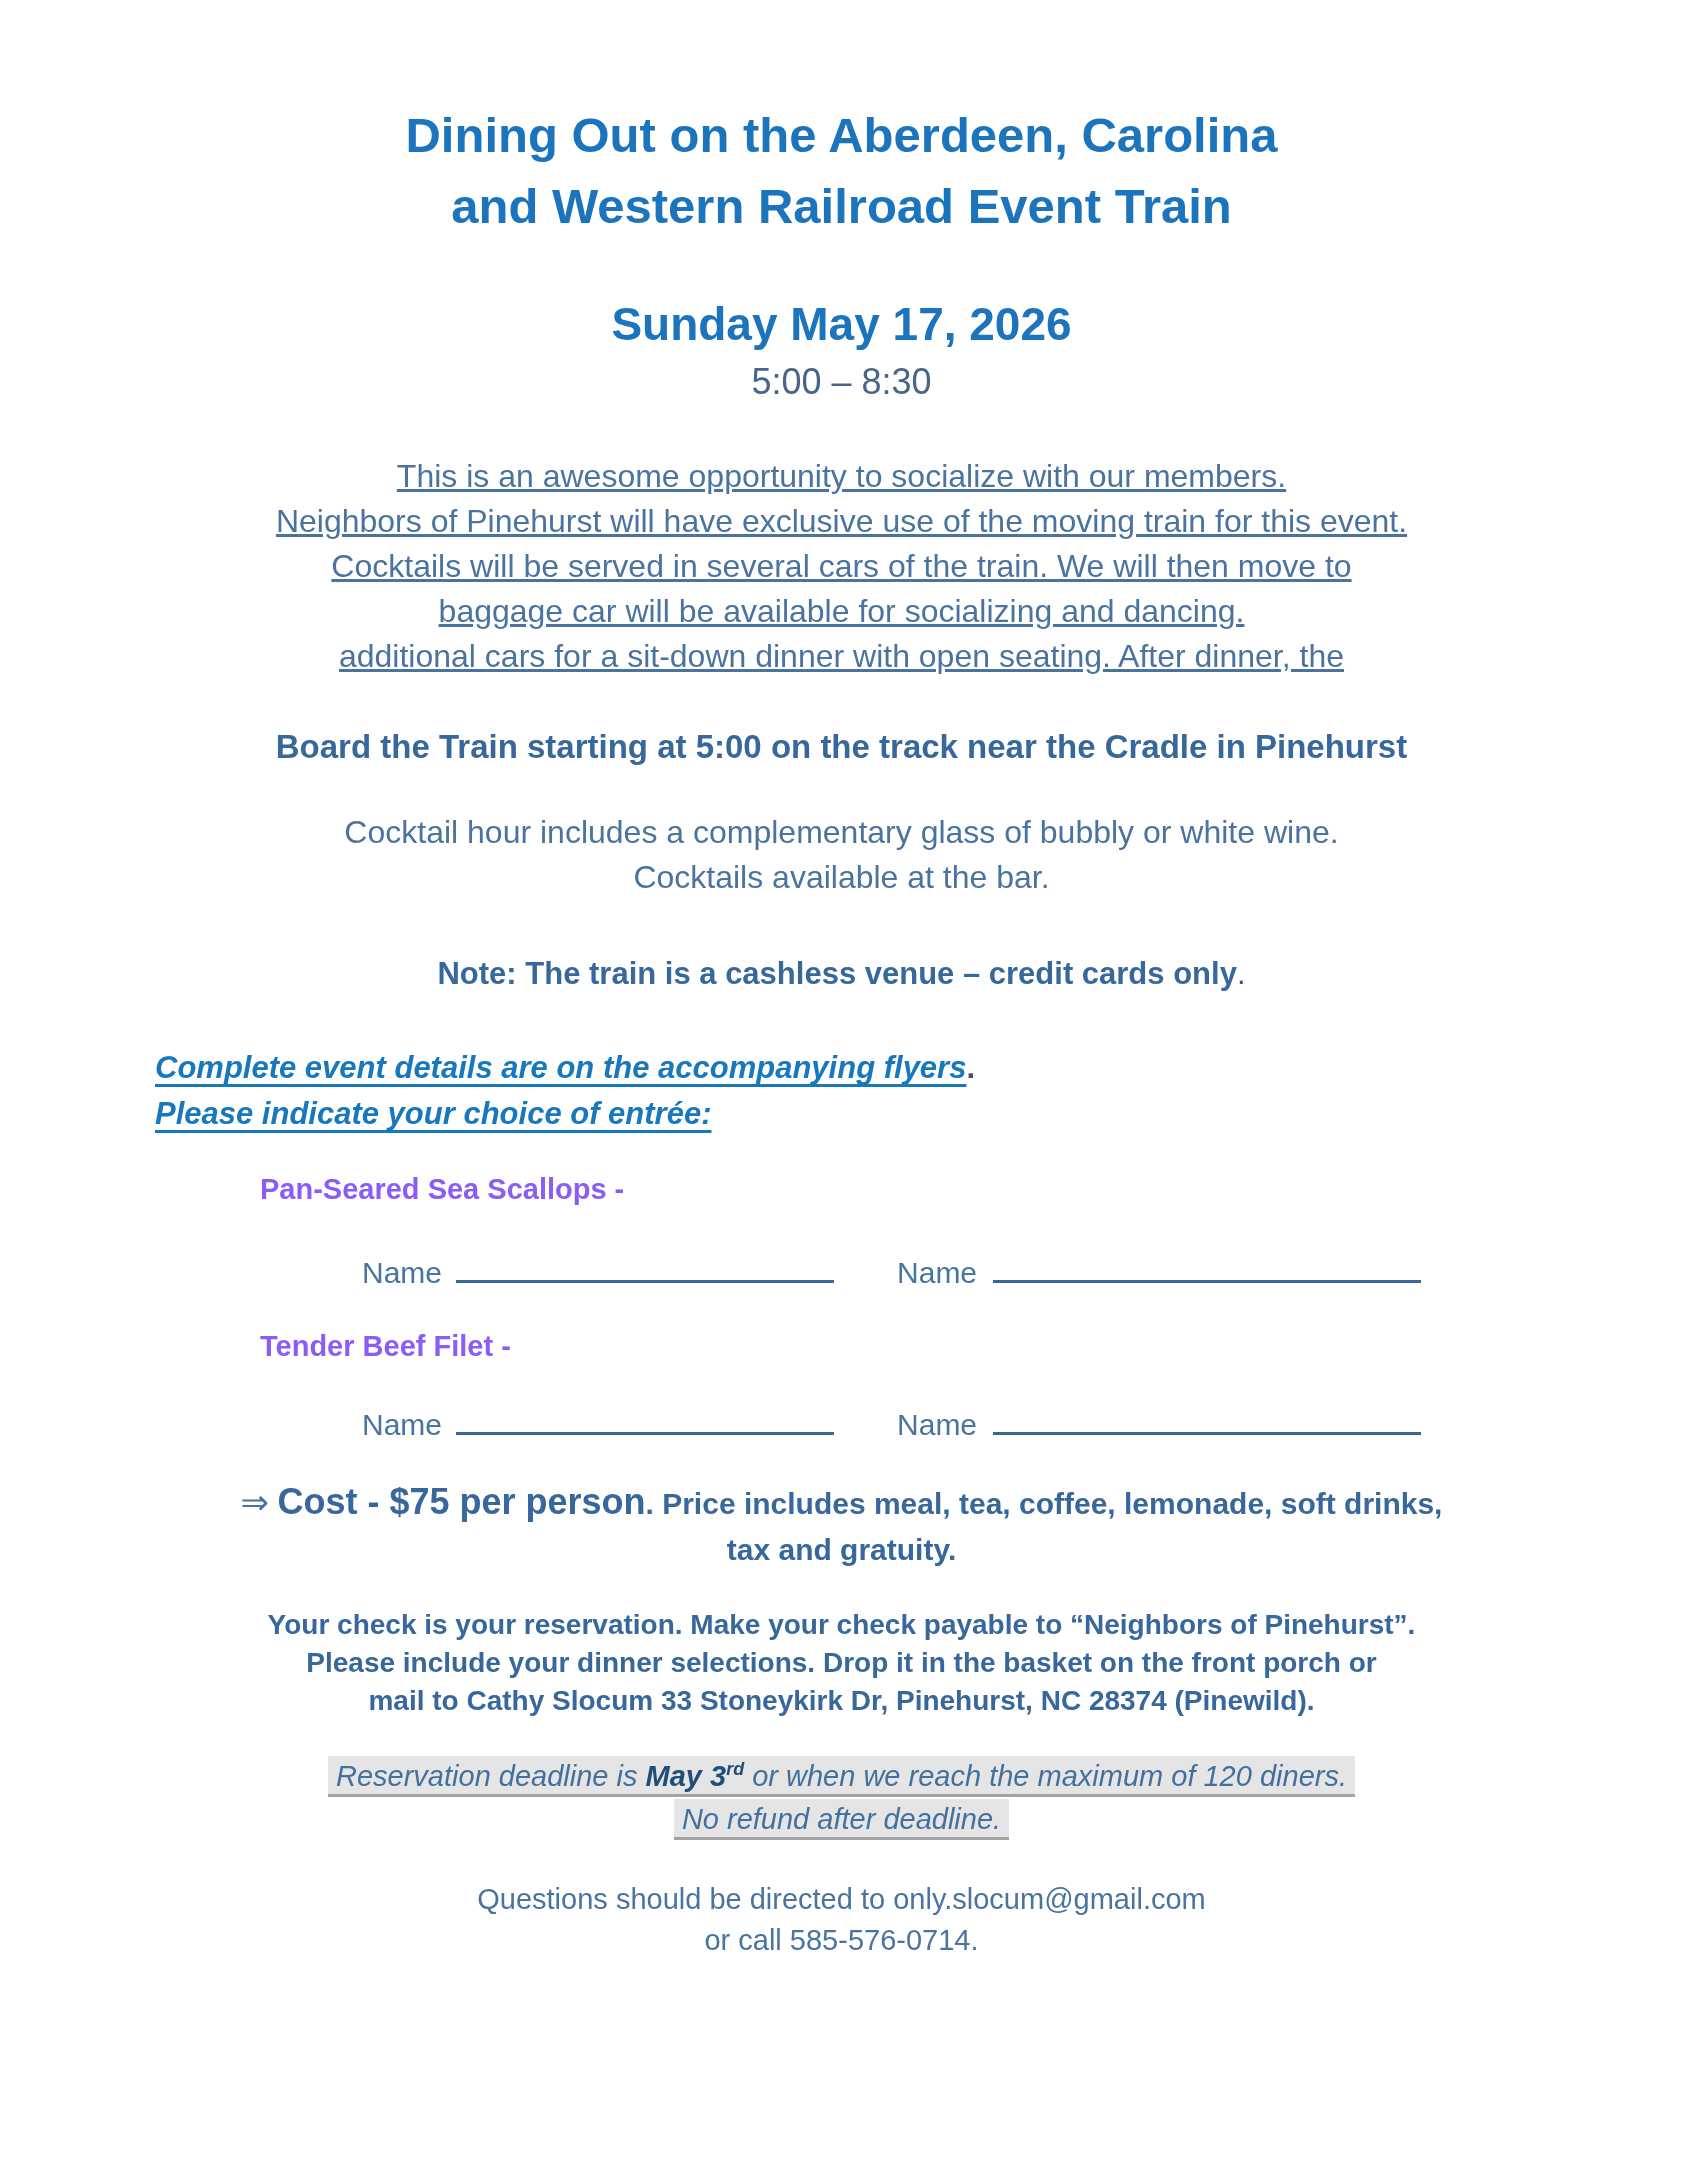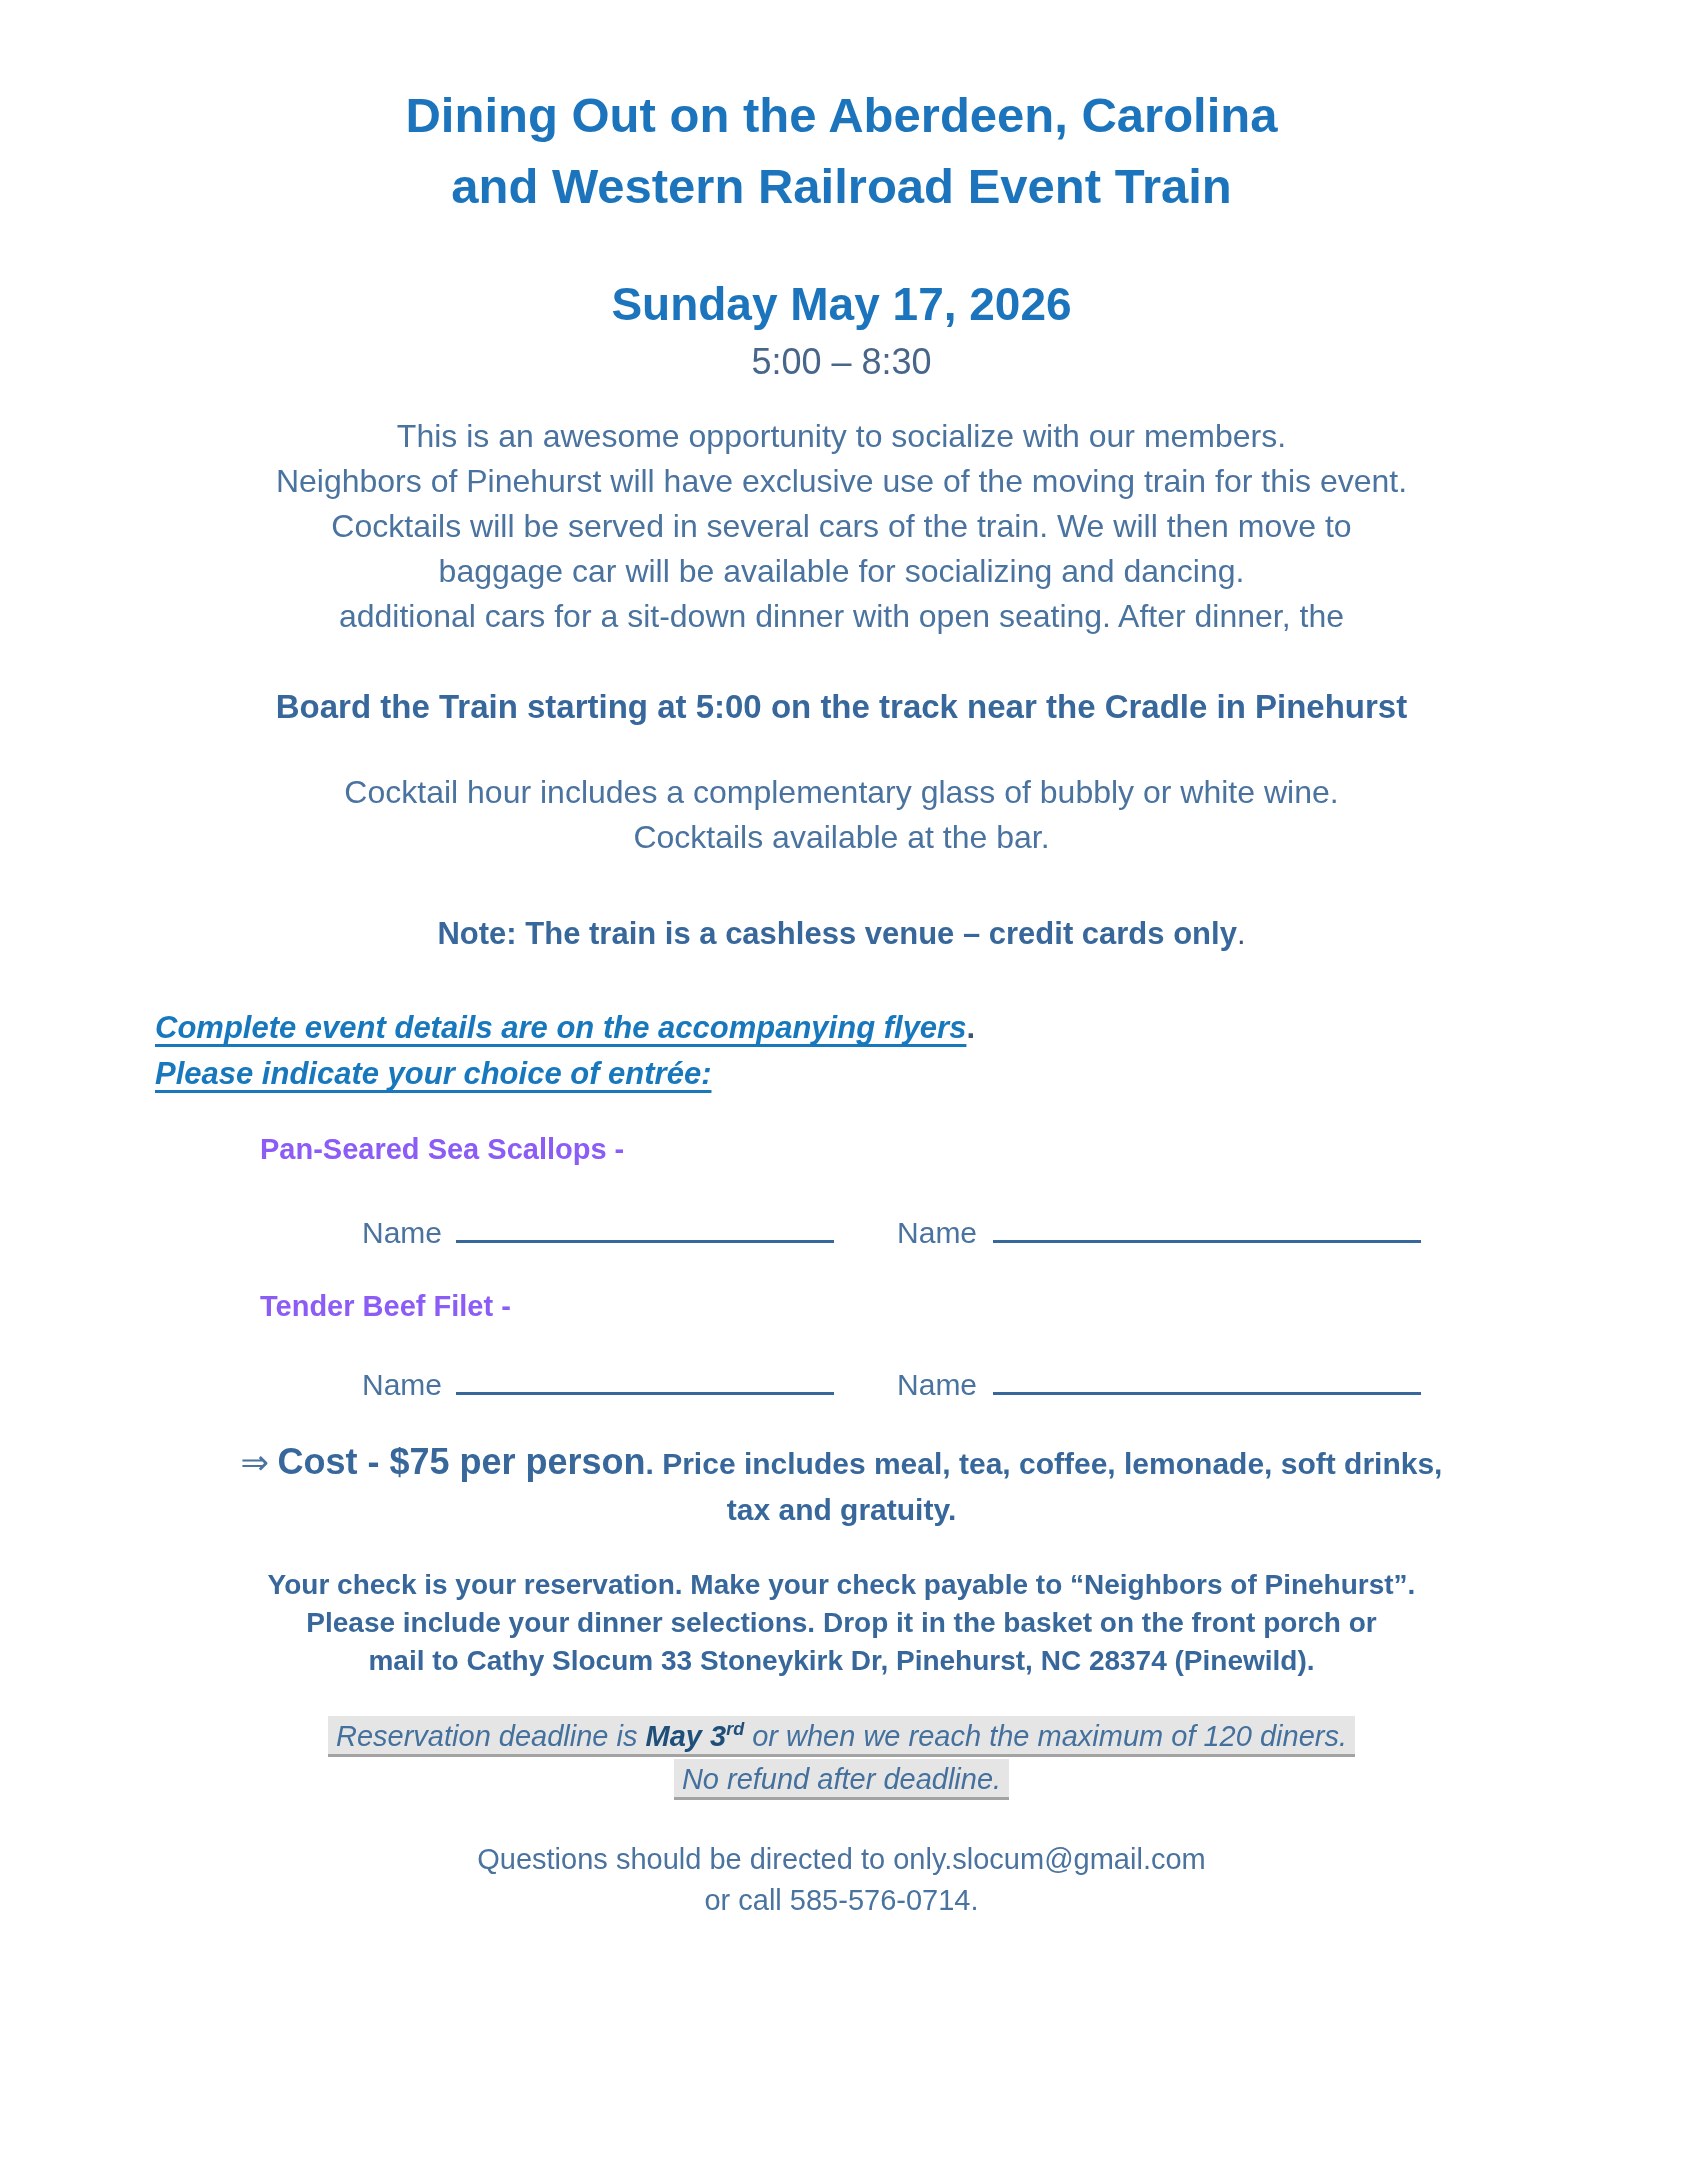--- a/index.html
+++ b/index.html
@@ -3,30 +3,30 @@
 <meta charset="utf-8">
 <style>
   html,body{margin:0;padding:0;background:#e8e8e8;}
   .page{
     position:relative;
     width:1683px;height:2178px;
     margin:0 auto;
     background:#ffffff;
     font-family:"Liberation Sans", sans-serif;
     box-sizing:border-box;
-    padding-top:80px;
+    padding-top:100px;
     overflow:hidden;
   }
   .center{text-align:center;}
 
   .title{font-size:49px;font-weight:bold;line-height:71px;color:#1c75bc;}
   .date-line{margin-top:55px;font-size:46px;font-weight:bold;line-height:55px;color:#1c75bc;}
   .time-line{margin-top:8px;font-size:36px;line-height:44px;color:#48658a;font-weight:normal;}
 
-  .intro{margin-top:30px;font-size:32px;line-height:45px;color:#4a739f;}
+  .intro{margin-top:50px;font-size:32px;line-height:45px;color:#4a739f;text-decoration:underline;}
   .board-line{margin-top:45px;font-size:33px;font-weight:bold;line-height:46px;color:#38689b;}
   .cocktail{margin-top:40px;font-size:32px;line-height:45px;color:#4a739f;}
   .note-line{margin-top:52px;font-size:31px;font-weight:bold;line-height:44px;color:#38689b;}
   .note-period{font-weight:normal;color:#44526b;}
 
   .details{margin-top:49px;margin-left:155px;font-size:31px;font-weight:bold;font-style:italic;line-height:46px;color:#1878be;}
   .details .u{text-decoration:underline;text-decoration-thickness:3px;text-underline-offset:6px;}
   .details .dark-period{color:#44526b;text-decoration:none;font-style:normal;}
 
   .entree-label{margin-left:260px;font-size:29px;font-weight:bold;line-height:40px;color:#8b5cf6;}

